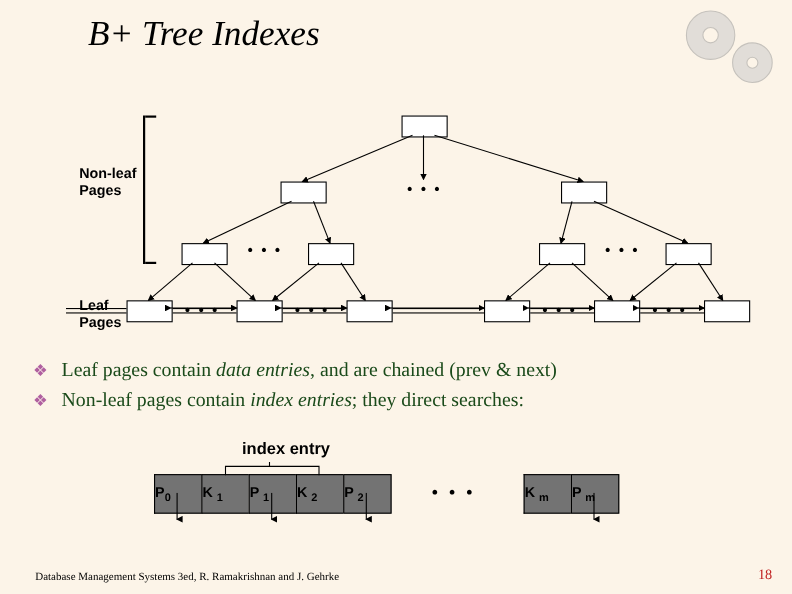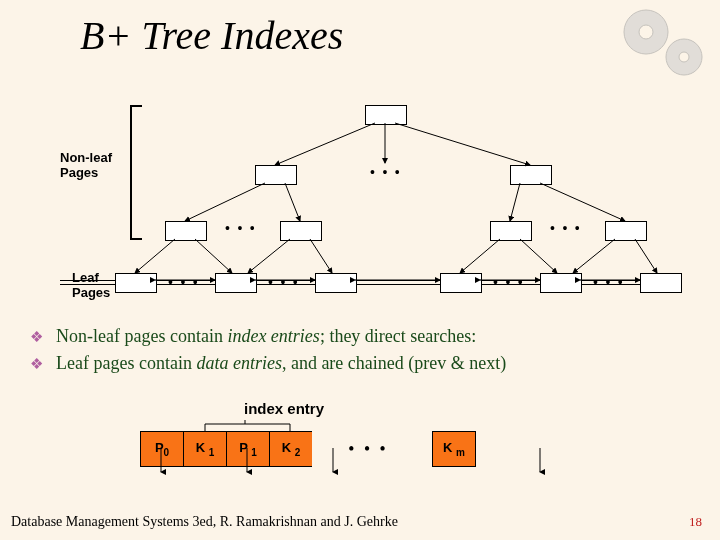--- a/index.html
+++ b/index.html
@@ -1,41 +1,41 @@
 <!DOCTYPE html>
 <html><head>
 <meta charset="utf-8">
 <style>
   html,body{margin:0;padding:0;width:720px;height:540px;background:#fcf4e8;font-family:"Times New Roman",serif;color:#000;overflow:hidden}
   .slide{position:relative;width:720px;height:540px}
-  .title{position:absolute;left:80px;top:12px;font-style:italic;font-size:40px;font-weight:400}
+  .title{position:absolute;left:80px;top:12px;font-style:italic;font-size:32px;font-weight:400}
   
   .gears{position:absolute;right:4px;top:2px;opacity:.55}
   .gears svg{width:110px;height:90px}
   
   .tree{position:absolute;left:60px;top:95px;width:600px;height:210px}
   .nodebox{position:absolute;border:1px solid #000;background:#fff;width:40px;height:18px}
   .dots{position:absolute;font-size:14px;letter-spacing:2px;font-weight:bold}
   .lbl{position:absolute;font:bold 13px Arial,sans-serif}
   .leafline{position:absolute;left:0;top:185px;width:600px;border-top:1px solid #000}
   .leafline2{position:absolute;left:0;top:189px;width:600px;border-top:1px solid #000}
   
   .bullets{position:absolute;left:30px;top:320px;width:660px}
   .bullets .row{margin:6px 0;font-size:18px;color:#1a4a1a}
   .bullets .dia{color:#b05fa0;font-size:15px;margin-right:8px}
   .ital{font-style:italic}
   
   .idx{position:absolute;left:140px;top:400px;width:540px}
-  .idxlabel{font:bold 15px Arial,sans-serif;margin-bottom:4px;margin-left:104px}
+  .idxlabel{font:bold 15px Arial,sans-serif;margin-bottom:4px;margin-left:80px}
   .cells{display:flex;align-items:stretch}
-  .cells .c{border:1px solid #000;border-right:none;height:34px;min-width:42px;display:flex;align-items:center;justify-content:center;font:bold 13px Arial,sans-serif;background:#f97316}
+  .cells .c{border:1px solid #000;border-right:none;height:34px;min-width:42px;display:flex;align-items:center;font:bold 13px Arial,sans-serif;background:#737373}
   .cells .c:last-child{border-right:1px solid #000}
   .cells .gap{width:120px;border:none;display:flex;align-items:center;justify-content:center;font-weight:bold;letter-spacing:10px;background:transparent}
   .sub{font-size:10px;vertical-align:sub}
-  .foot{position:absolute;left:11px;bottom:10px;font-size:14px;color:#000}
+  .foot{position:absolute;left:32px;bottom:10px;font-size:10px;color:#000}
   .pagen{position:absolute;right:18px;bottom:10px;font-size:13px;color:#c02020}
   .bracket{position:absolute;border-left:2px solid #000}
   svg.edges{position:absolute;left:0;top:0;width:600px;height:210px;overflow:visible}
   .arr{stroke:#000;stroke-width:1;fill:none}
 </style>
 </head>
 <body>
 
 <div class="slide">
   <div class="title">B+ Tree Indexes</div>
@@ -50,21 +50,21 @@
       </g>
     </svg>
   </div>
 
   <div class="tree">
 
     <div class="bracket" style="left:70px;top:10px;height:135px">
       <div style="position:absolute;left:0;top:0;width:10px;border-top:2px solid #000"></div>
       <div style="position:absolute;left:0;bottom:0;width:10px;border-top:2px solid #000"></div>
     </div>
-    <div class="lbl" style="left:0;top:55px;white-space:pre">Non-leaf
+    <div class="lbl" style="left:12px;top:55px;white-space:pre">Non-leaf
 Pages</div>
     <div class="lbl" style="left:12px;top:175px;white-space:pre">Leaf
 Pages</div>
 
     <div class="leafline"></div>
     <div class="leafline2"></div>
 
     <div class="nodebox" style="left:305px;top:10px"></div>
 
     <div class="nodebox" style="left:195px;top:70px"></div>
@@ -118,25 +118,25 @@
       <line class="arr" x1="195" y1="185" x2="255" y2="185" marker-end="url(#ah)" marker-start="url(#ah)"></line>
       <line class="arr" x1="295" y1="185" x2="380" y2="185" marker-end="url(#ah)" marker-start="url(#ah)"></line>
       <line class="arr" x1="420" y1="185" x2="480" y2="185" marker-end="url(#ah)" marker-start="url(#ah)"></line>
       <line class="arr" x1="520" y1="185" x2="580" y2="185" marker-end="url(#ah)" marker-start="url(#ah)"></line>
     </svg>
   </div>
 
   <div class="bullets">
     <div class="row">
       <span class="dia">❖</span>
-      <span>Non-leaf pages contain </span><span class="ital">index entries</span><span>; they direct searches:</span>
+      <span>Leaf pages contain </span><span class="ital">data entries</span><span>, and are chained (prev &amp; next)</span>
     </div>
     <div class="row">
       <span class="dia">❖</span>
-      <span>Leaf pages contain </span><span class="ital">data entries</span><span>, and are chained (prev &amp; next)</span>
+      <span>Non-leaf pages contain </span><span class="ital">index entries</span><span>; they direct searches:</span>
     </div>
   </div>
 
   <div class="idx">
     <div class="idxlabel">index entry</div>
 
     <svg width="220" height="14" style="position:absolute;left:0;top:20px">
       <path d="M65 12 L65 4 L105 4 L105 0 M105 4 L150 4 L150 12" stroke="#000" fill="none"></path>
     </svg>
     <div class="cells" style="margin-top:14px">
@@ -145,23 +145,29 @@
         </div>
       <div class="c">
           <span>K <span class="sub">1</span></span>
         </div>
       <div class="c">
           <span>P <span class="sub">1</span></span>
         </div>
       <div class="c">
           <span>K <span class="sub">2</span></span>
         </div>
+      <div class="c" style="border-right:1px solid #000">
+          <span>P <span class="sub">2</span></span>
+        </div>
       <div class="gap">•••</div>
       <div class="c" style="border-left:1px solid #000">
           <span>K <span class="sub">m</span></span>
+        </div>
+      <div class="c">
+          <span>P <span class="sub">m</span></span>
         </div>
     </div>
 
     <svg width="540" height="30" style="position:absolute;left:0;top:48px">
       <defs>
           <marker id="ah2" markerWidth="6" markerHeight="6" refX="3" refY="5" orient="auto">
             <path d="M0,0 L6,0 L3,6 z" fill="#000"></path>
           </marker>
         </defs>
       <line x1="21" y1="0" x2="21" y2="24" stroke="#000" marker-end="url(#ah2)"></line>

